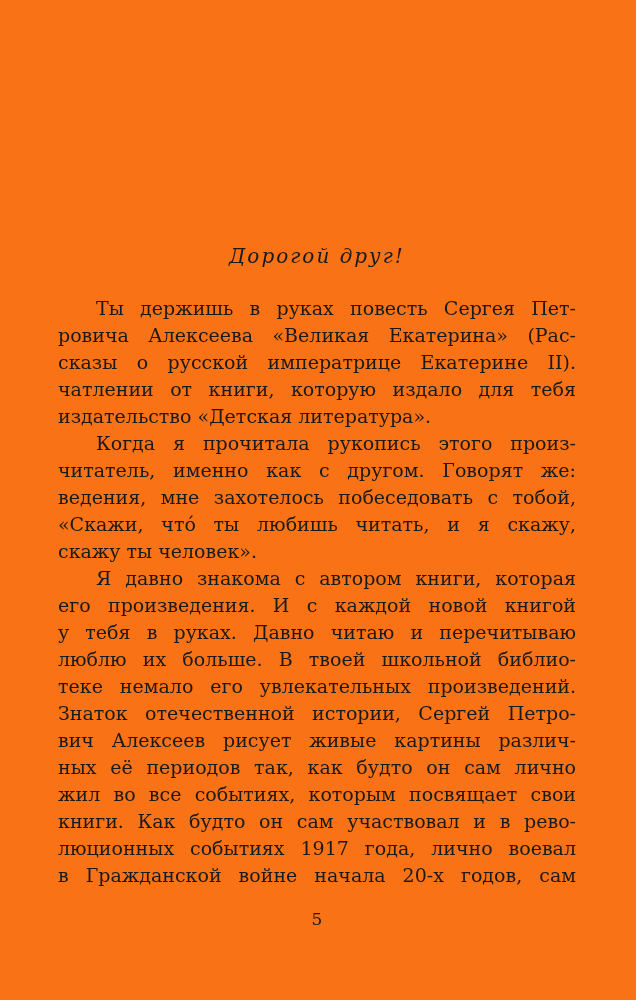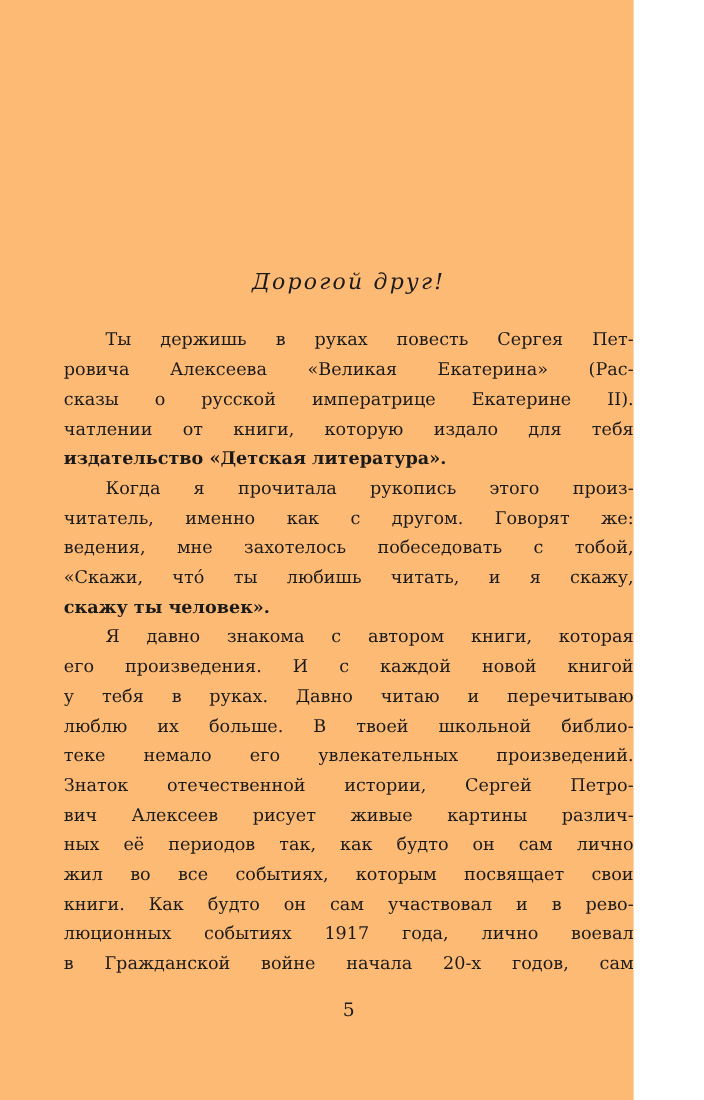--- a/index.html
+++ b/index.html
@@ -2,23 +2,23 @@
 <html lang="ru"><head>
 <meta charset="utf-8">
 <style>
   html, body {
     margin: 0;
     padding: 0;
     background: #ffffff;
   }
   .page {
     position: relative;
-    width: 576px;
+    width: 636px;
     height: 1000px;
-    background: #fdba74;
+    background: #f97316;
     overflow: hidden;
     font-family: "DejaVu Serif", "Liberation Serif", serif;
     color: #1a1a1a;
   }
   .text-block {
     position: absolute;
     left: 58px;
     top: 243px;
     width: 518px;
   }
@@ -28,32 +28,31 @@
     line-height: 27px;
     letter-spacing: 2px;
     text-align: center;
     margin: 0 0 25px 0;
     font-weight: 500;
   }
   .paragraph {
     margin: 0;
   }
   .line {
-    font-size: 16px;
+    font-size: 19px;
     line-height: 27px;
     text-align: justify;
     text-align-last: justify;
     white-space: normal;
   }
   .line.first {
     text-indent: 38px;
   }
   .line.last {
     text-align-last: left;
-    font-weight: bold;
   }
   .page-number {
     margin-top: 17px;
     text-align: center;
     font-size: 17px;
     line-height: 27px;
   }
 </style>
 </head>
 <body>

